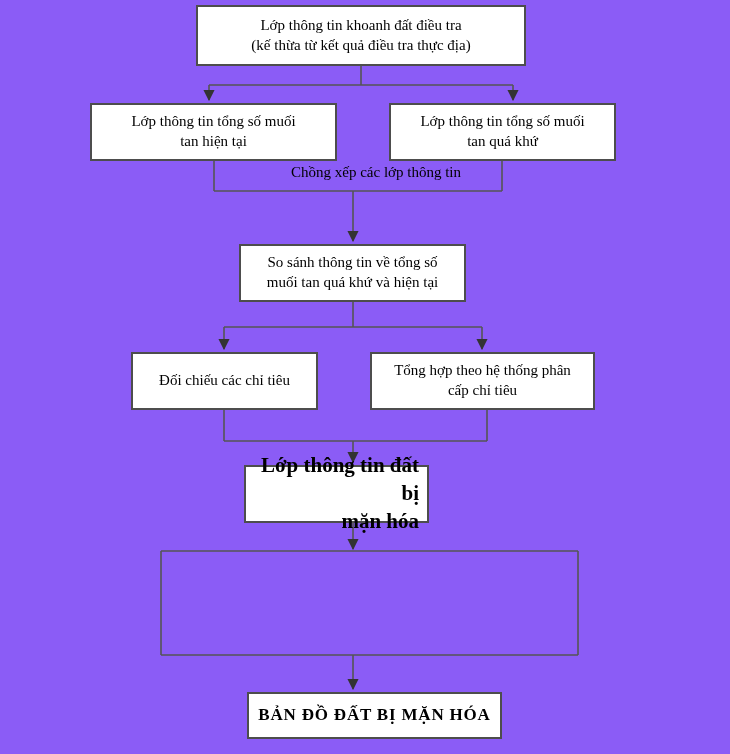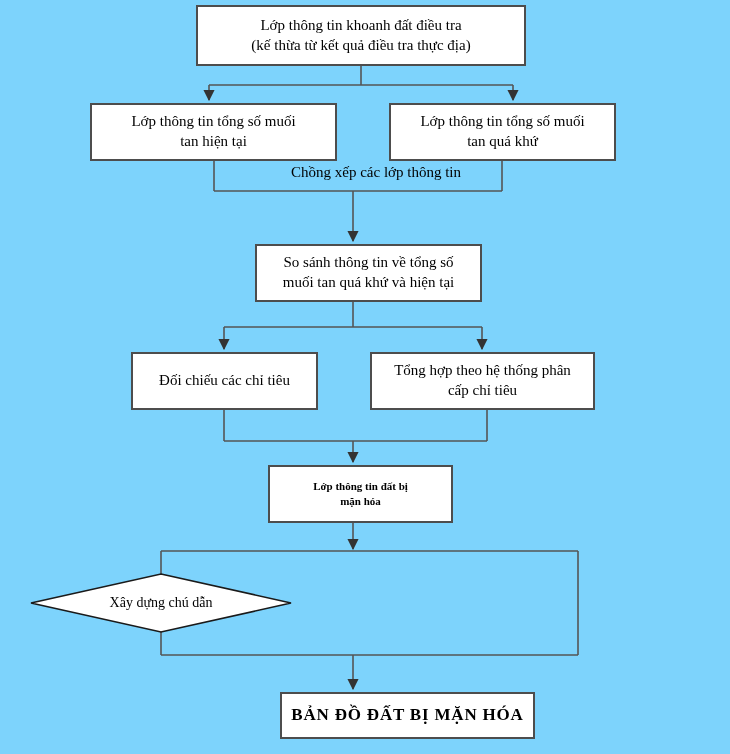--- a/index.html
+++ b/index.html
@@ -4,21 +4,21 @@
 <style>
   html, body {
     margin: 0;
     padding: 0;
     background: #ffffff;
   }
   #canvas {
     position: relative;
     width: 730px;
     height: 754px;
-    background: #7dd3fc;
+    background: #8b5cf6;
     overflow: hidden;
     font-family: "Liberation Serif", "DejaVu Serif", serif;
   }
   #wires {
     position: absolute;
     left: 0;
     top: 0;
     width: 730px;
     height: 754px;
     pointer-events: none;
@@ -130,46 +130,40 @@
   <div class="node" style="left:90px; top:103px; width:247px; height:58px; font-size:15px;">
     <span class="txt">Lớp thông tin tổng số muối
 tan hiện tại</span>
   </div>
 
   <div class="node" style="left:389px; top:103px; width:227px; height:58px; font-size:15px;">
     <span class="txt">Lớp thông tin tổng số muối
 tan quá khứ</span>
   </div>
 
-  <div class="node" style="left:239px; top:244px; width:227px; height:58px; font-size:15px;margin-left:16px;">
+  <div class="node" style="left:239px; top:244px; width:227px; height:58px; font-size:15px;">
     <span class="txt">So sánh thông tin về tổng số
 muối tan quá khứ và hiện tại</span>
   </div>
 
   <div class="node" style="left:131px; top:352px; width:187px; height:58px; font-size:15px;">
     <span class="txt">Đối chiếu các chỉ tiêu</span>
   </div>
 
   <div class="node" style="left:370px; top:352px; width:225px; height:58px; font-size:15px;">
     <span class="txt">Tổng hợp theo hệ thống phân
 cấp chỉ tiêu</span>
   </div>
 
-  <div class="node bold" style="left:268px; top:465px; width:185px; height:58px; font-size:11px;">
+  <div class="node bold" style="left:244px; top:465px; width:185px; height:58px; font-size:21px;text-align:right;">
     <span class="txt">Lớp thông tin đất bị
 mặn hóa</span>
   </div>
 
-  <div class="diamond" style="left:31px; top:574px; width:260px; height:58px;">
-    <svg width="260" height="58" viewBox="0 0 260 58">
-      <polygon points="130,0 260,29 130,58 0,29" fill="#ffffff" stroke="#1a1a1a" stroke-width="1.6"></polygon>
-    </svg>
-    <span class="dlabel" style="font-size:14px;">Xây dựng chú dẫn</span>
-  </div>
 
 
-  <div class="node caps" style="left:247px; top:692px; width:255px; height:47px; font-size:17px;margin-left:33px;">
+  <div class="node caps" style="left:247px; top:692px; width:255px; height:47px; font-size:17px;">
     <span class="txt">BẢN ĐỒ ĐẤT BỊ MẶN HÓA</span>
   </div>
 
   <div class="free-label" style="left:262px; top:164px; font-size:15px;">Chồng xếp các lớp thông tin</div>
 
 </div>
 
 </body></html>

